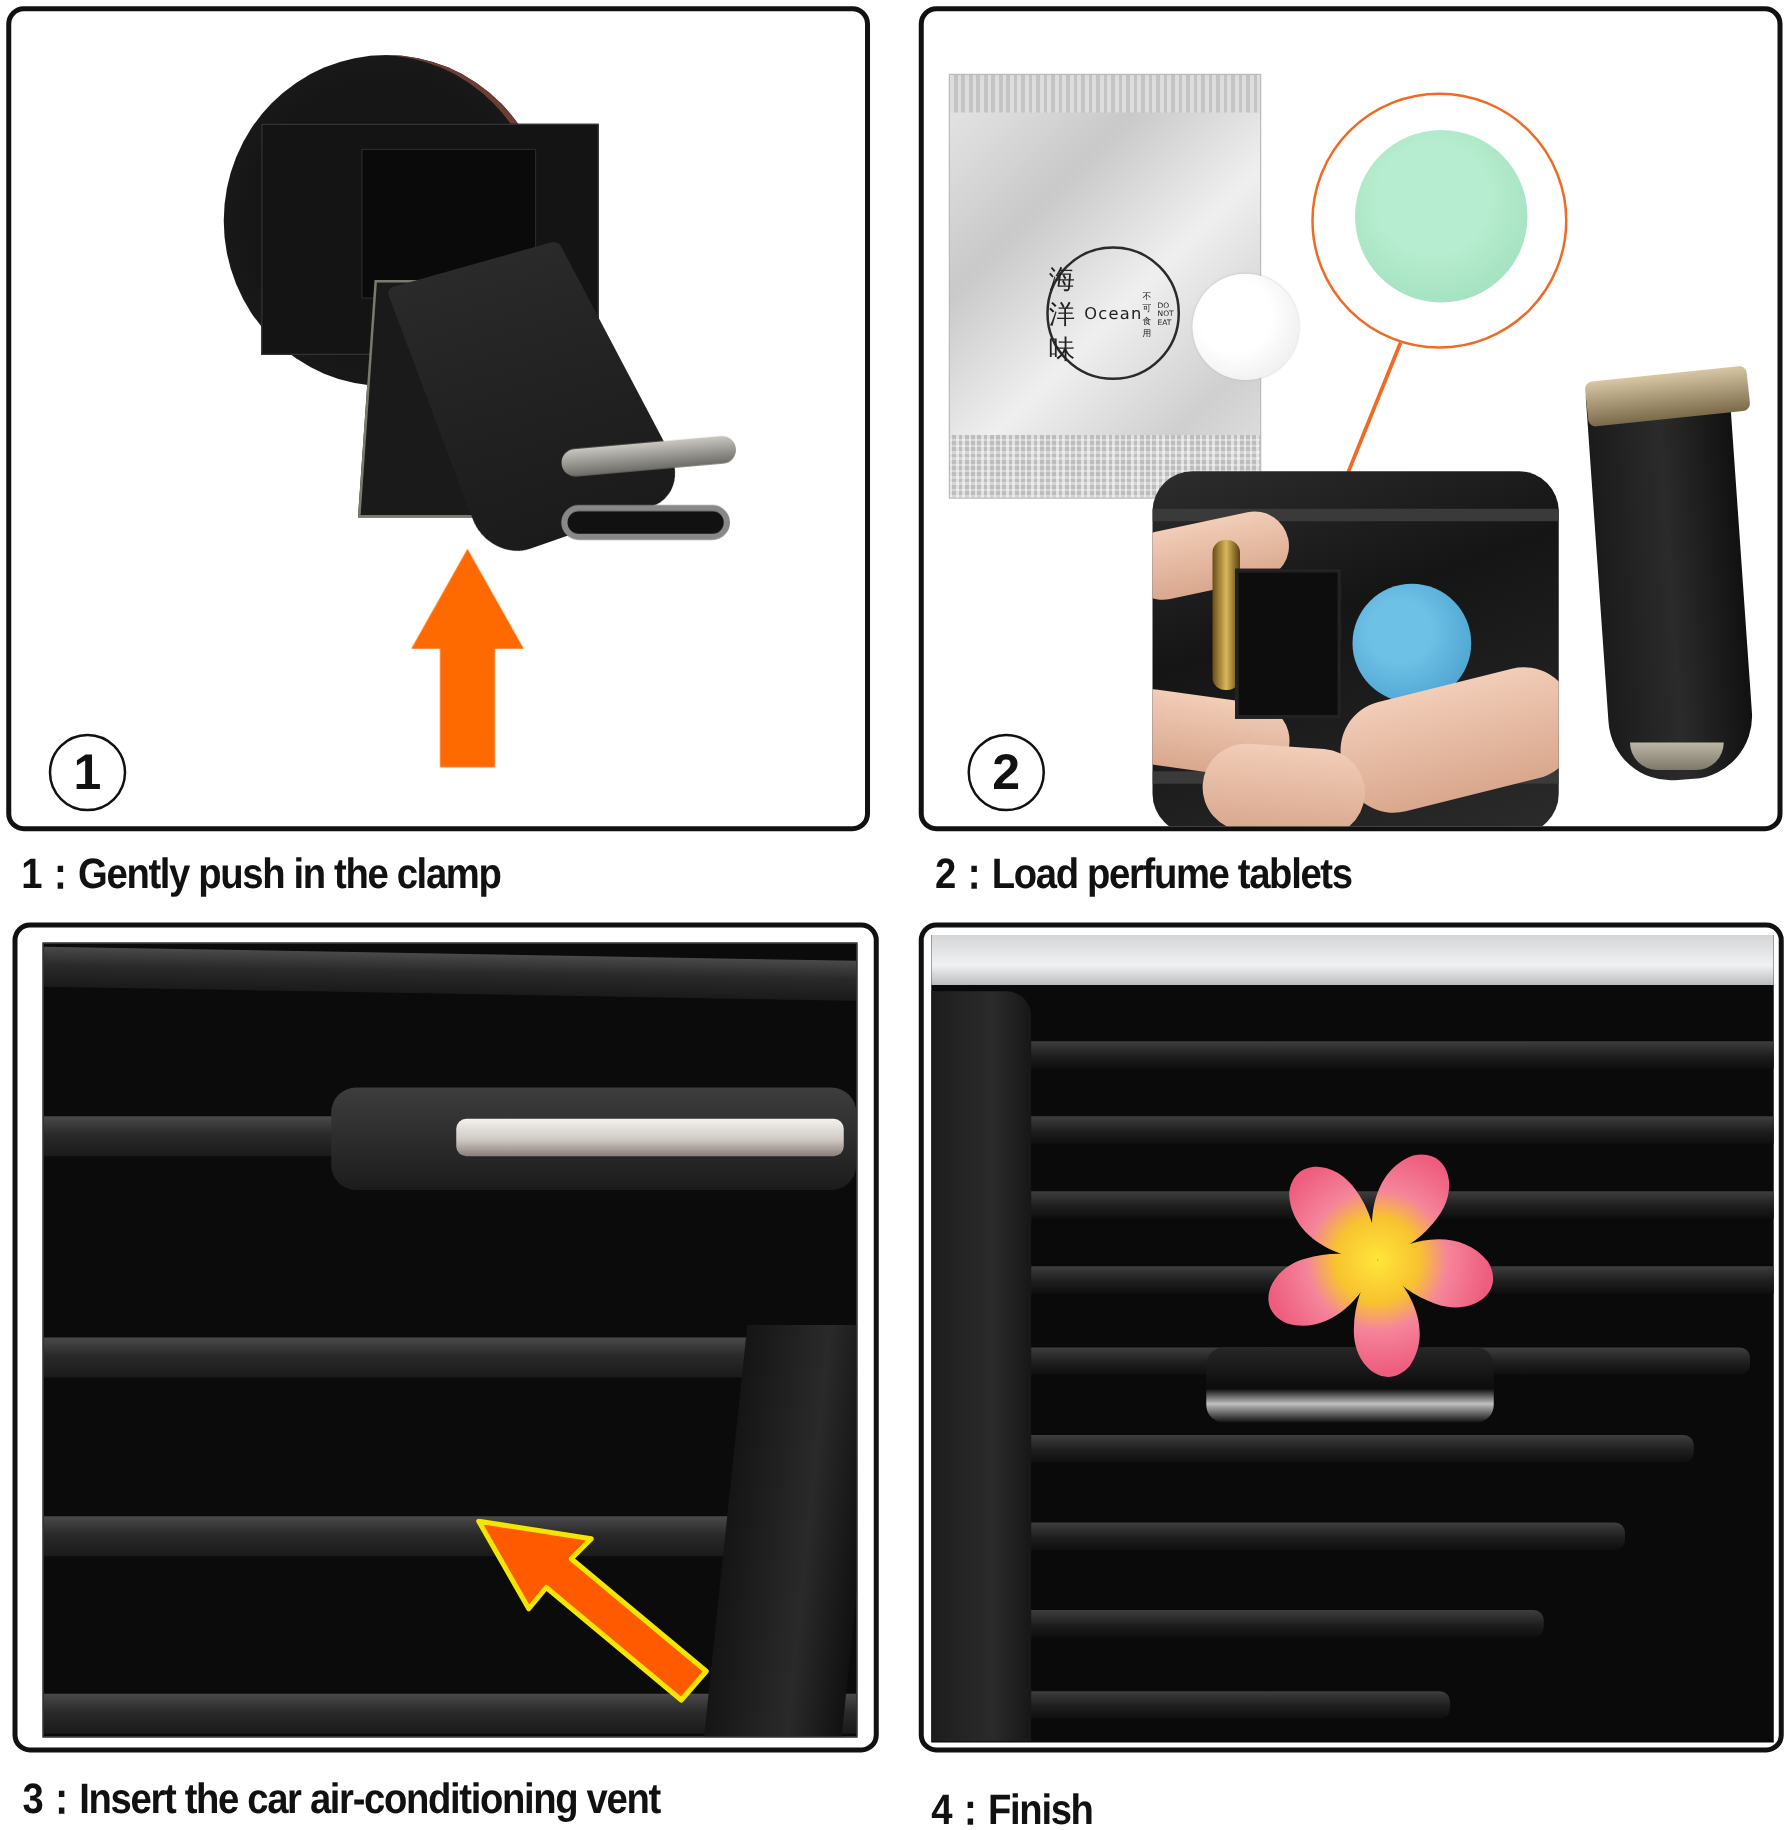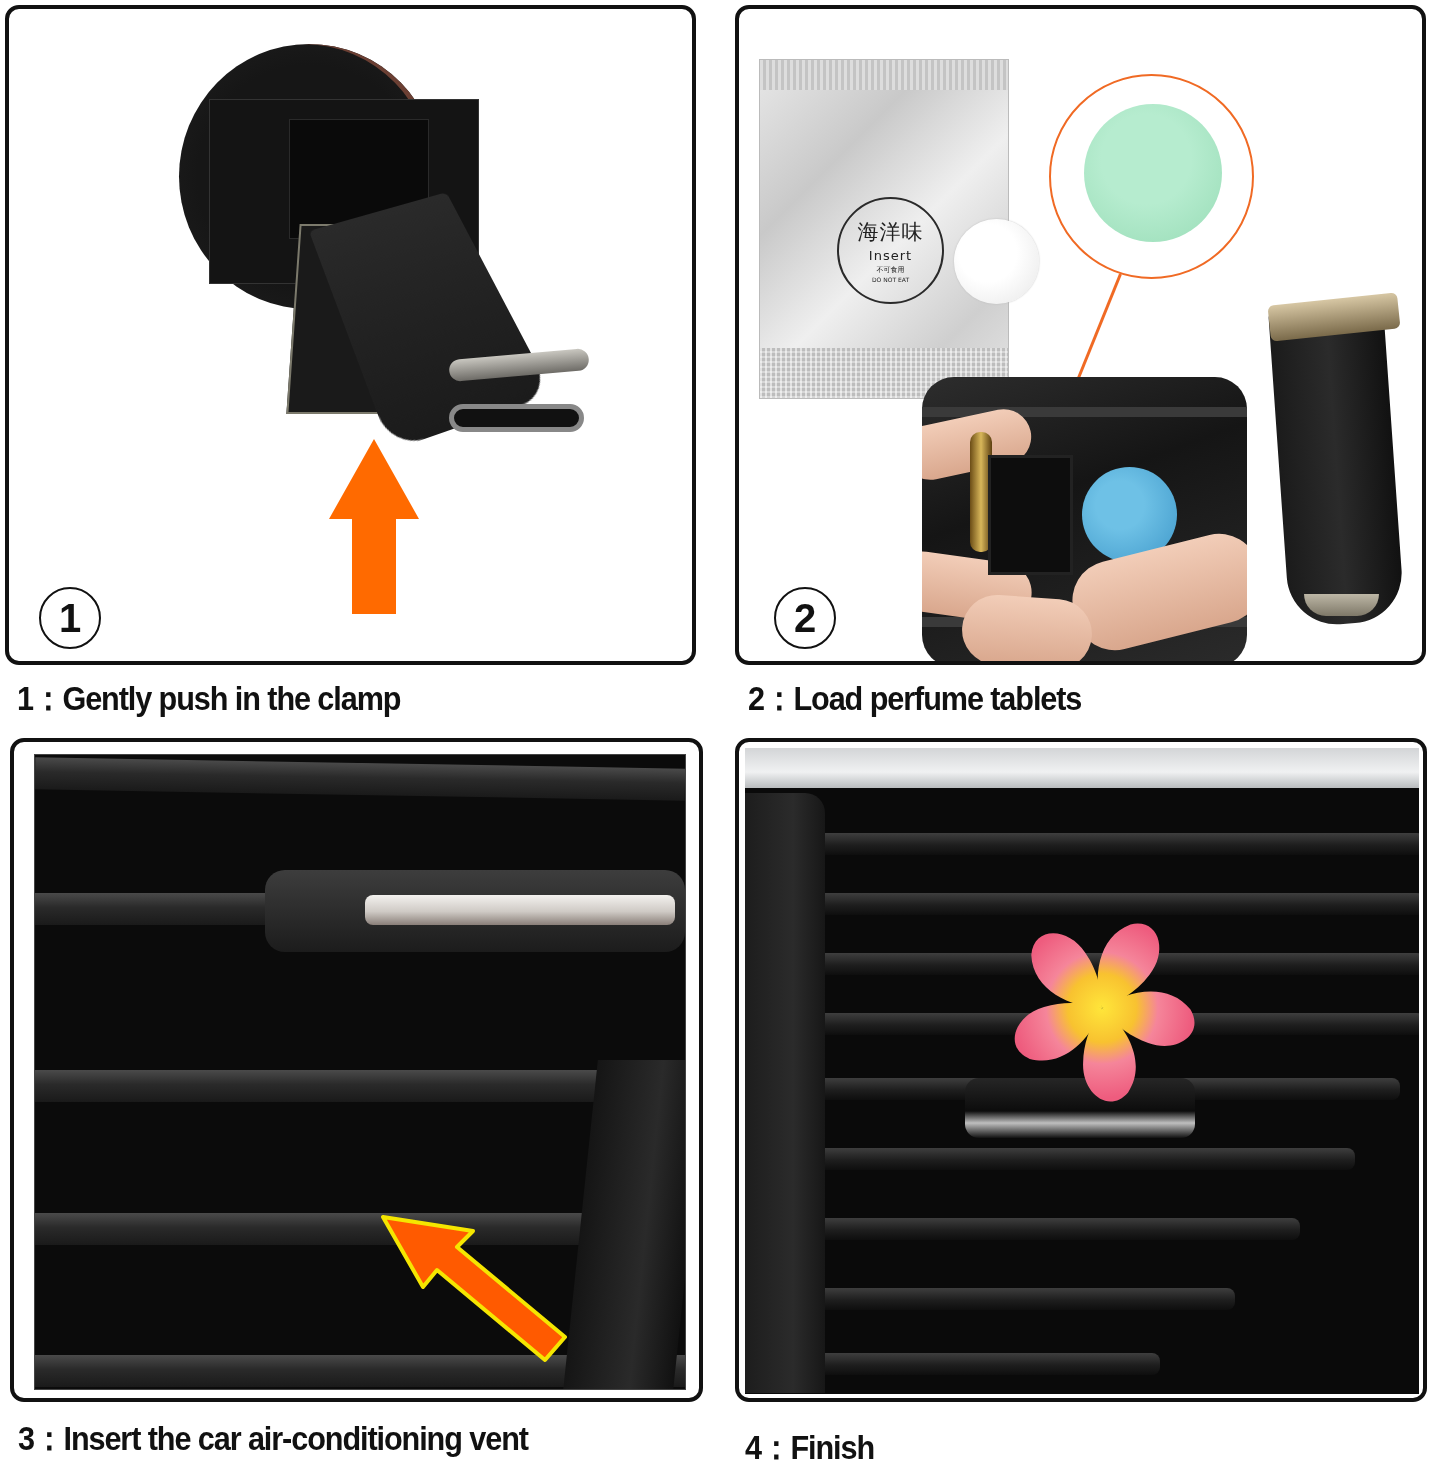--- a/index.html
+++ b/index.html
@@ -62,21 +62,21 @@
 
   
   .sachet { position:absolute; left:20px; top:50px; width:250px; height:340px;
     background: linear-gradient(135deg,#e8e8e8 0%,#c9c9c9 30%,#efefef 55%,#cfcfcf 80%,#e5e5e5 100%);
     border: 1px solid #bbb; }
   .sachet-crimp-top { position:absolute; left:0; top:0; width:100%; height:30px; background: repeating-linear-gradient(90deg,#ddd 0 3px,#c4c4c4 3px 6px); }
   .sachet-crimp-bottom { position:absolute; left:0; bottom:0; width:100%; height:50px; background:
       repeating-linear-gradient(90deg, rgba(255,255,255,.55) 0 2px, rgba(0,0,0,0) 2px 5px),
       repeating-linear-gradient(0deg, #d6d6d6 0 2px, #bdbdbd 2px 5px); }
   .sachet-label { position:absolute; left:77px; top:137px; width:107px; height:107px; border:2px solid #2a2a2a; border-radius:50%;
-    display:flex; flex-direction:column; align-items:center; justify-content:center; color:#222; }
+    display:flex; flex-direction:row; align-items:center; justify-content:center; color:#222; }
   .sachet-label .cn { font-family:"DejaVu Sans", sans-serif; font-size:21px; letter-spacing:1px; }
   .sachet-label .en { font-family:"DejaVu Sans", sans-serif; font-size:13px; letter-spacing:1px; margin-top:2px; }
   .sachet-label .cn2 { font-family:"DejaVu Sans", sans-serif; font-size:7px; margin-top:2px; }
   .sachet-label .warn { font-family:"DejaVu Sans", sans-serif; font-size:6px; margin-top:1px; }
   .tablet-white { position:absolute; left:215px; top:210px; width:85px; height:85px; border-radius:50%;
     background: radial-gradient(circle at 40% 40%, #ffffff 40%, #e6e6e6 100%); box-shadow: 0 0 2px #bbb; }
   .highlight-ring { position:absolute; left:310px; top:65px; width:205px; height:205px; border:2px solid #f06a24; border-radius:50%; }
   .tablet-green { position:absolute; left:345px; top:95px; width:138px; height:138px; border-radius:50%;
     background: radial-gradient(circle at 45% 40%, #b6eccf 40%, #98dcb6 100%); }
   .pointer-line { position:absolute; left:380px; top:265px; width:3px; height:130px; background:#f06a24; transform: rotate(22deg); transform-origin: top center; }
@@ -124,21 +124,21 @@
   </svg>
   <div class="step-badge" style="left:30px; top:578px;">1</div>
 </div>
 <div class="caption" id="cap1">1：Gently push in the clamp</div>
 
 <div class="panel" id="p2">
   <div class="sachet">
     <div class="sachet-crimp-top"></div>
     <div class="sachet-label">
       <span class="cn">海洋味</span>
-      <span class="en">Insert</span>
+      <span class="en">Ocean</span>
       <span class="cn2">不可食用</span>
       <span class="warn">DO NOT EAT</span>
     </div>
     <div class="sachet-crimp-bottom"></div>
   </div>
   <div class="tablet-white"></div>
   <div class="highlight-ring"></div>
   <div class="tablet-green"></div>
   <div class="pointer-line"></div>
 

